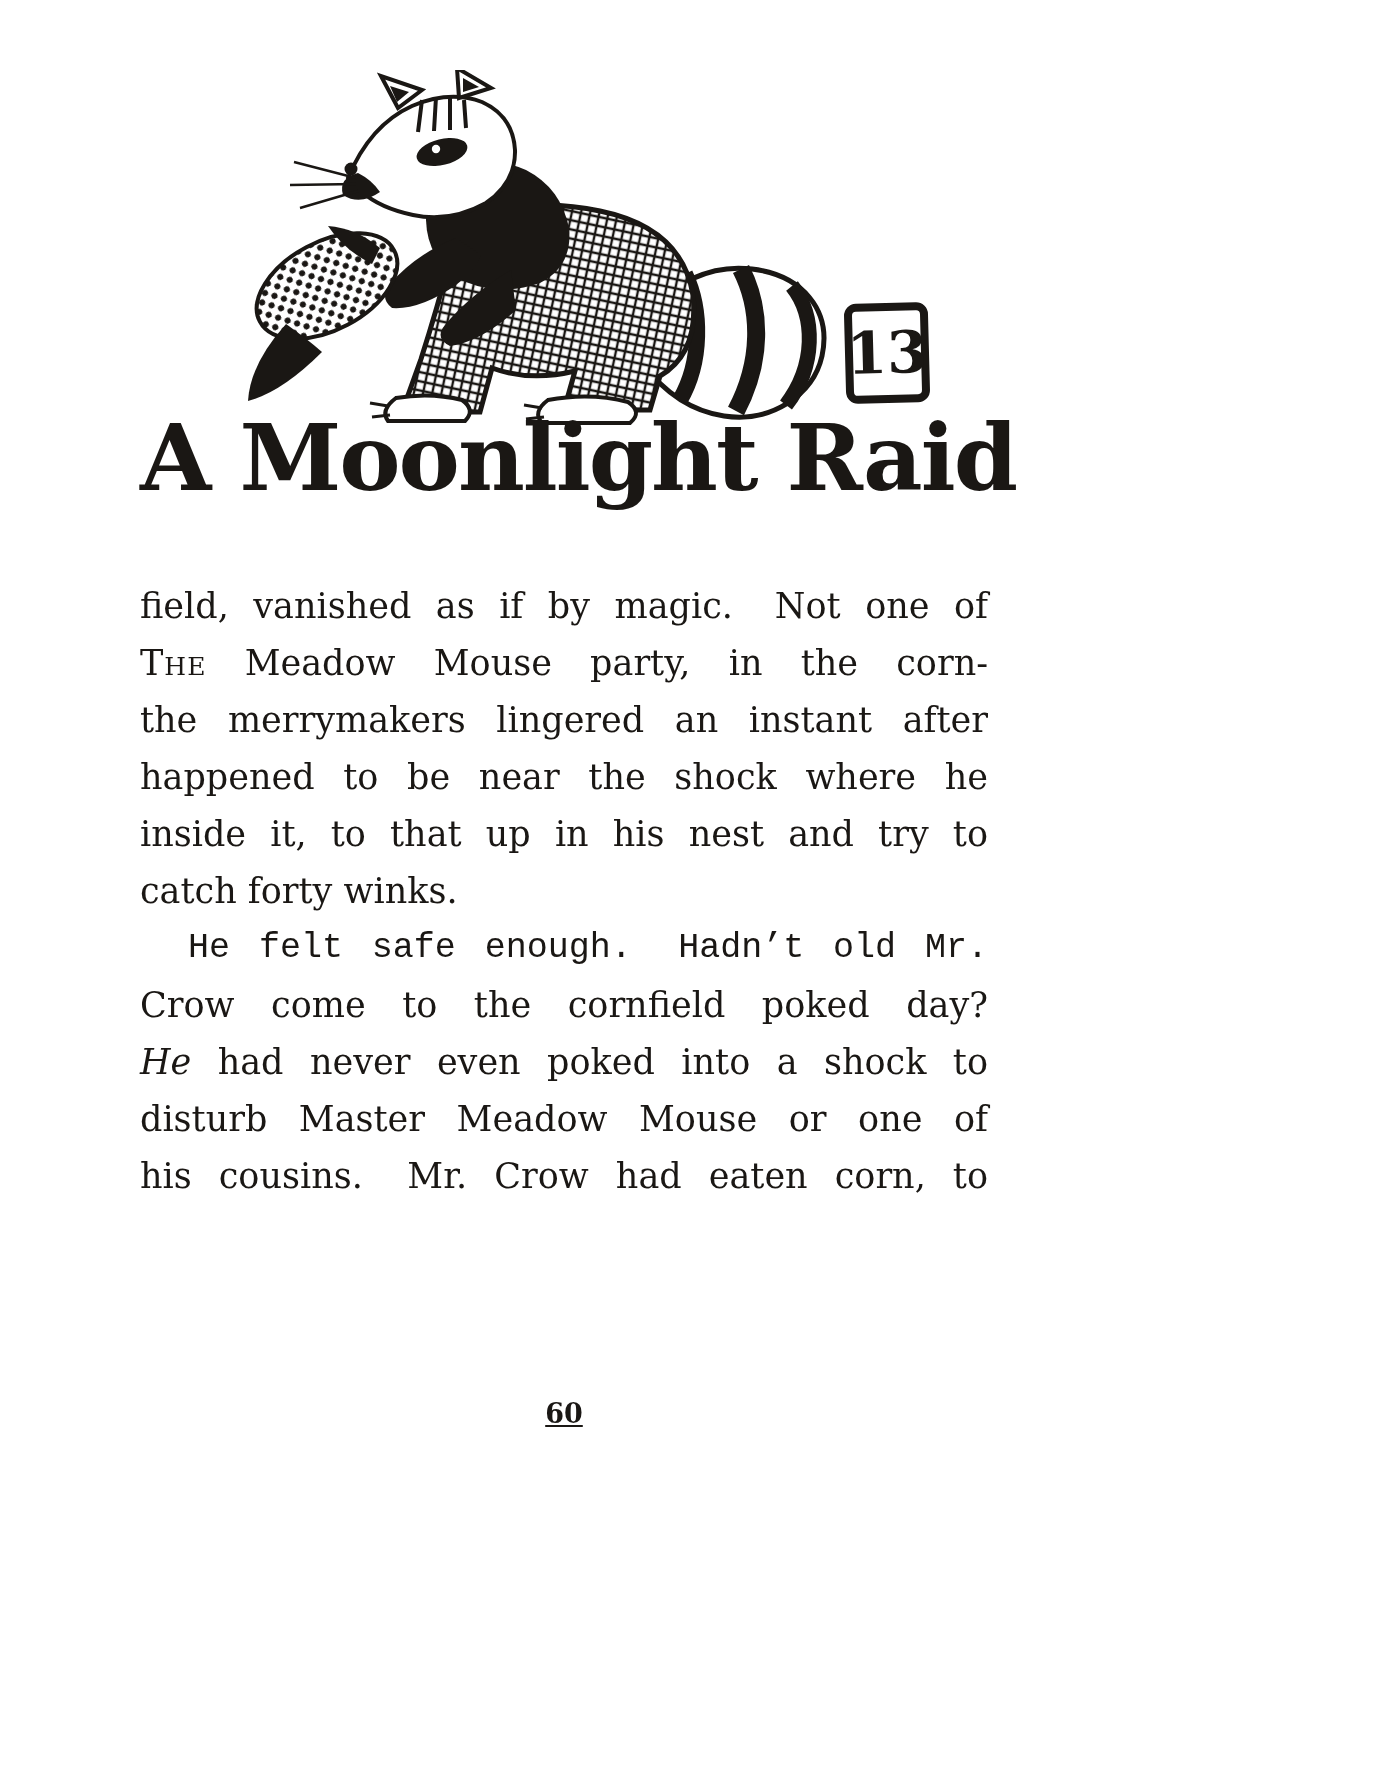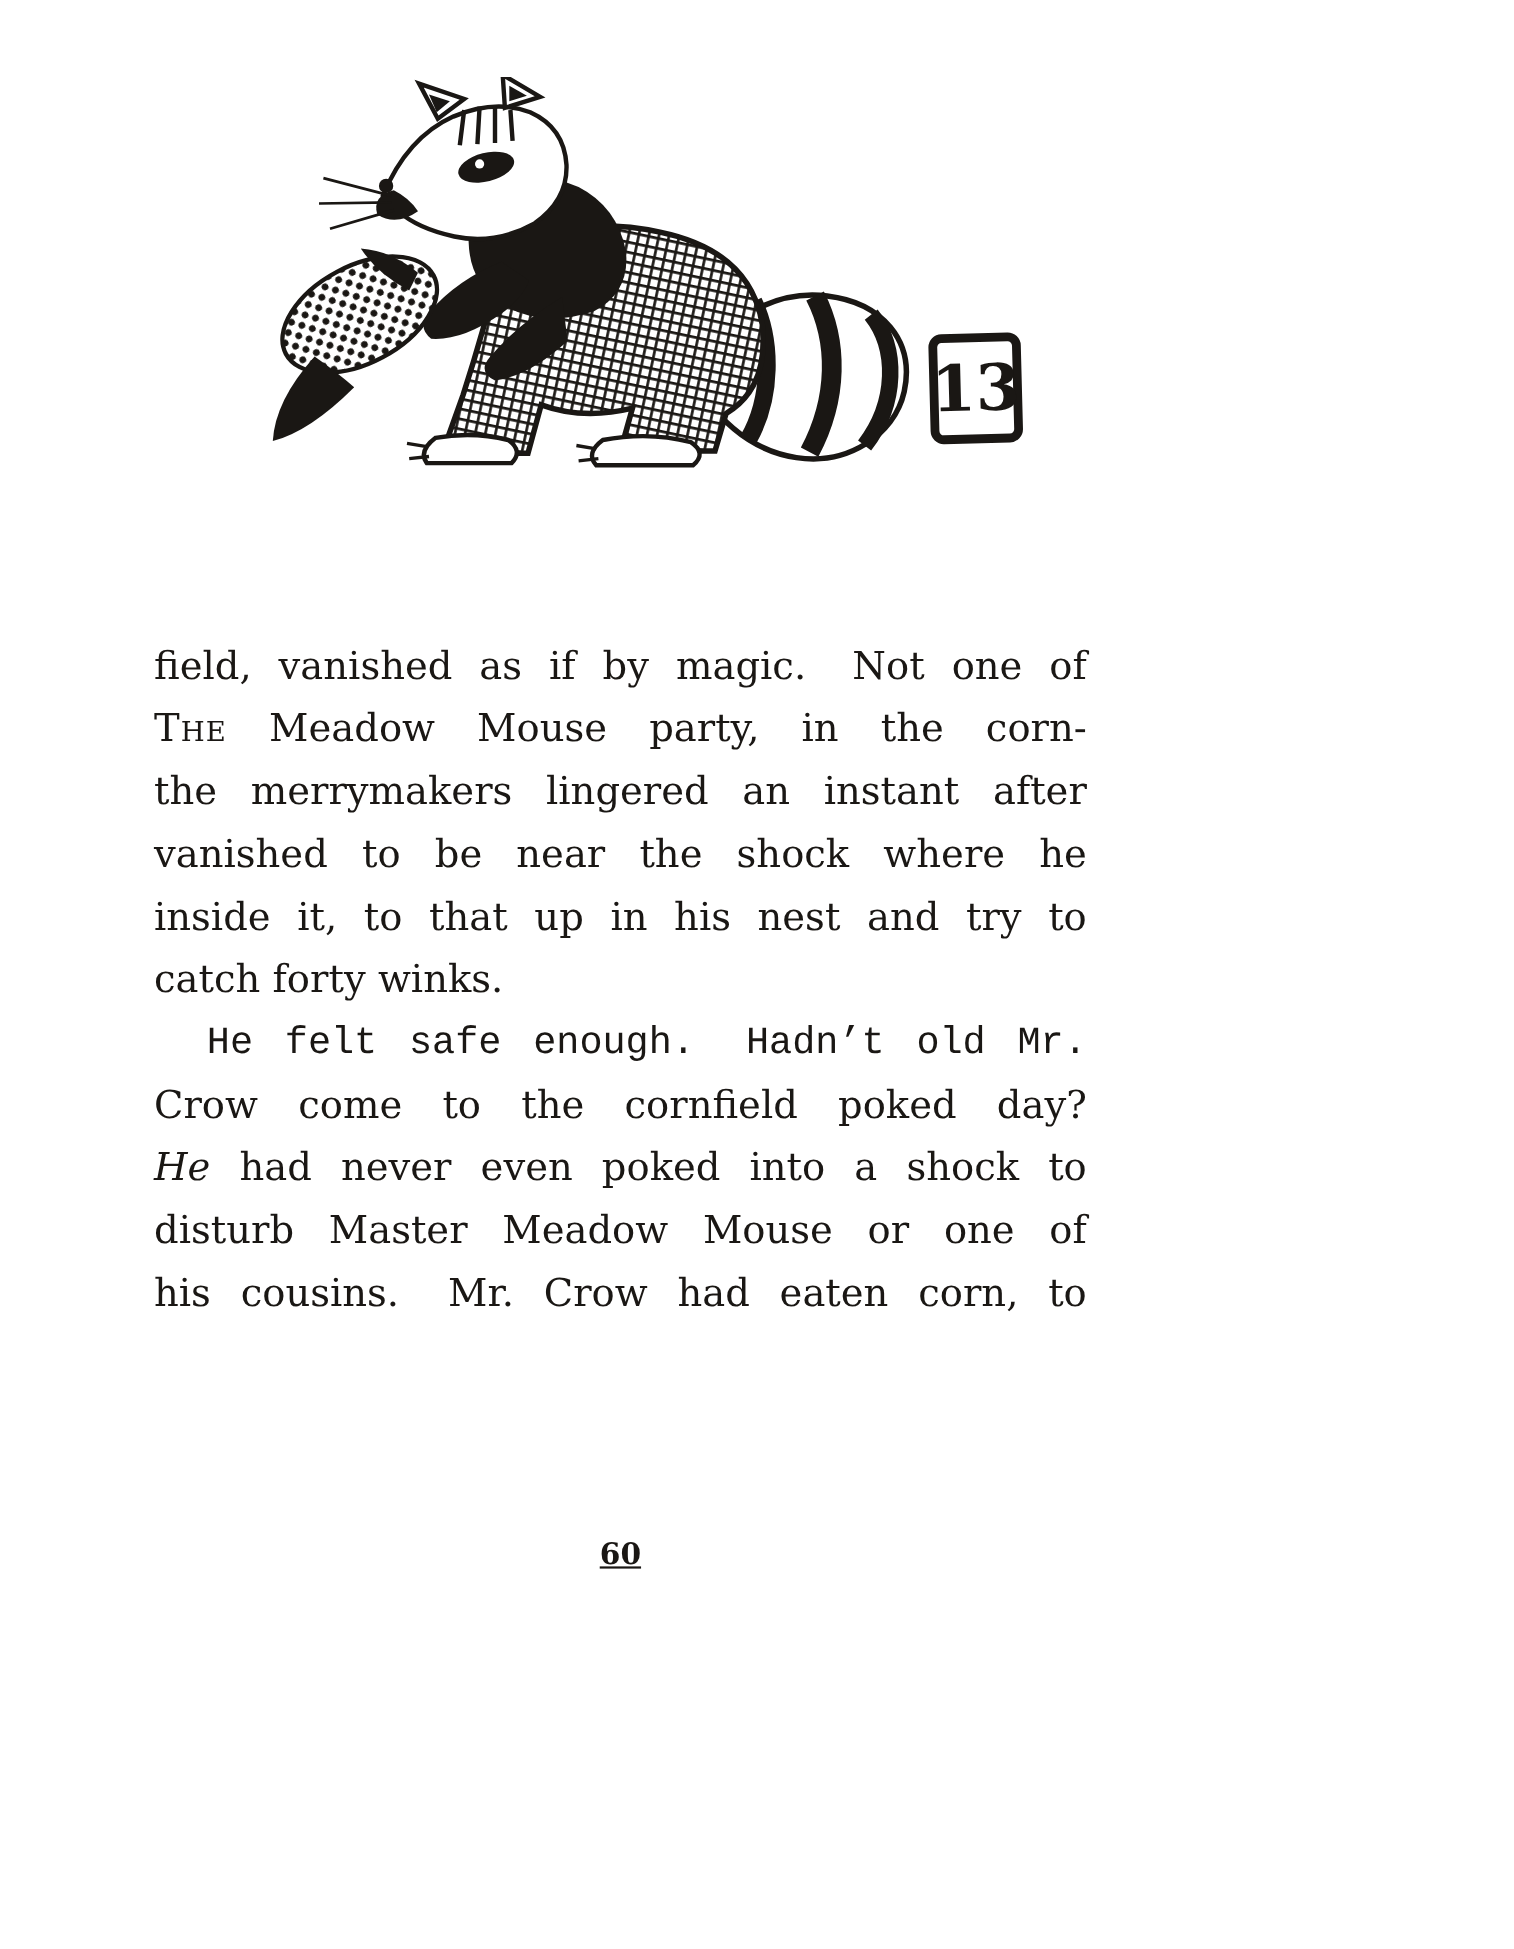--- a/index.html
+++ b/index.html
@@ -147,27 +147,28 @@
       <path d="M128 103 Q 108 108 113 125 Q 130 136 150 122 Q 142 110 128 103 Z" fill="#1a1714"></path>
       <circle cx="121" cy="99" r="6.5" fill="#1a1714"></circle>
       <path d="M126 108 L 64 92 M126 114 L 60 115 M128 121 L 70 138" stroke="#1a1714" stroke-width="2.5" fill="none"></path>
     </g>
   </svg>
 
   <div class="chapter-badge">
     <span>13</span>
   </div>
 
+  <div class="chapter-title">A Moonlight Raid</div>
 
   <div class="body-text">
       <div class="paragraph">
         <div class="line">field, vanished as if by magic.  Not one of</div>
         <div class="line"><span class="smallcaps">The</span> Meadow Mouse party, in the corn-</div>
         <div class="line">the merrymakers lingered an instant after</div>
-        <div class="line">vanished to be near the shock where he</div>
+        <div class="line">happened to be near the shock where he</div>
         <div class="line">inside it, to that up in his nest and try to</div>
         <div class="line last">catch forty winks.</div>
       </div>
       <div class="paragraph">
         <div class="line first-indent">He felt safe enough.  Hadn’t old Mr.</div>
         <div class="line">Crow come to the cornfield poked day?</div>
         <div class="line"><i>He</i> had never even poked into a shock to</div>
         <div class="line">disturb Master Meadow Mouse or one of</div>
         <div class="line">his cousins.  Mr. Crow had eaten corn, to</div>
       </div>

